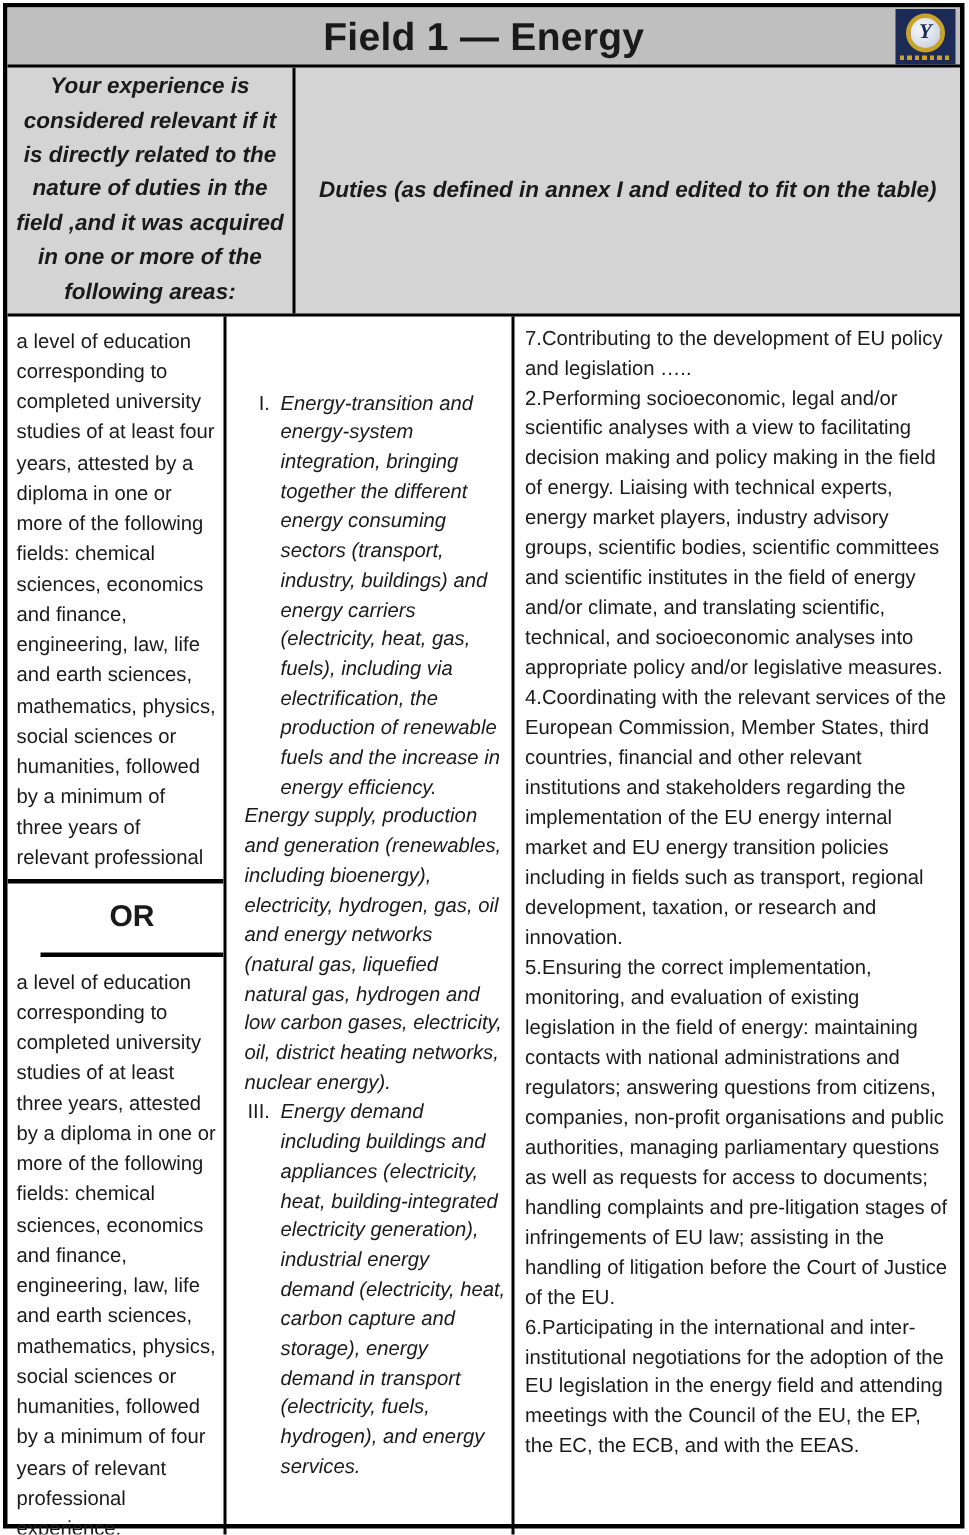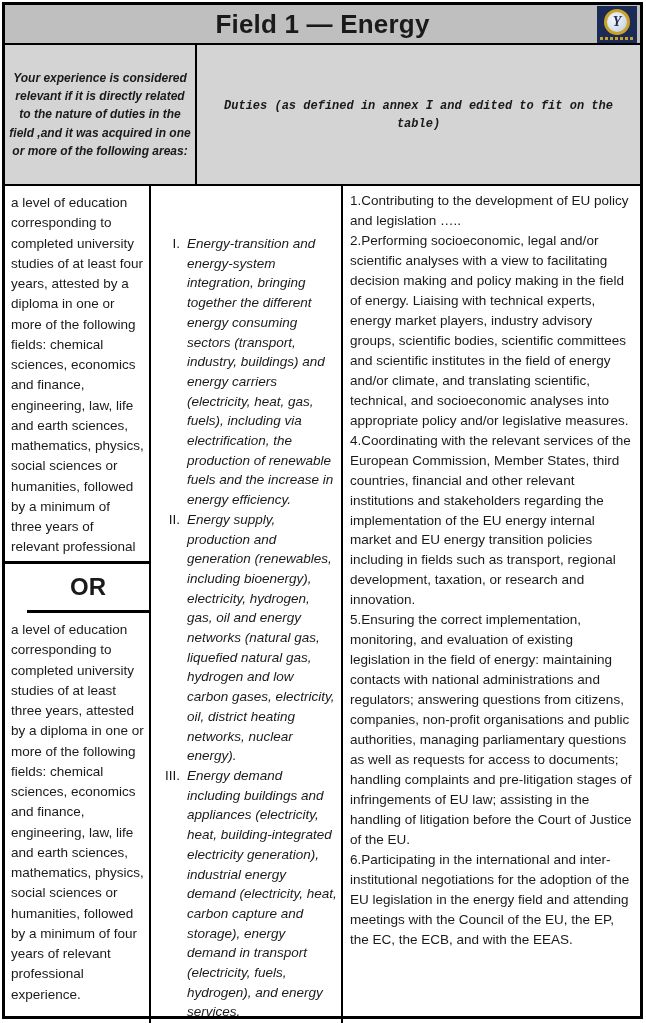--- a/index.html
+++ b/index.html
@@ -24,36 +24,36 @@
 
   
   .cols { display: flex; }
   .w1 { flex: 0 0 146px; }
   .w2 { flex: 0 0 192px; }
   .w3 { flex: 1 1 auto; }
 
   
   .header-row { flex: 0 0 141px; background: #d4d4d4; border-bottom: 2px solid #000; }
   .hcell { border-right: 2px solid #000; display: flex; align-items: center; justify-content: center;
-           text-align: center; font-weight: bold; font-style: italic; font-size: 12px;
+           text-align: center; font-weight: bold; font-style: italic; font-size: 15px;
            line-height: 1.5; padding: 3px 4px; }
-  .hcell:last-child { border-right: none; font-family: Liberation Mono, monospace; }
+  .hcell:last-child { border-right: none; }
   .hcell.w2 { line-height: 1.52; padding: 2px 3px; }
 
   
   .body-row { flex: 1 1 auto; }
   .bcol { border-right: 2px solid #000; overflow: hidden; }
   .bcol:last-child { border-right: none; }
 
   
   .academic-col { display: flex; flex-direction: column; }
   .acad-cell { font-size: 13.5px; line-height: 1.5; padding: 7px 5px 4px 6px; overflow: hidden; }
   .acad-opt1 { flex: 0 0 378px; border-bottom: 3px solid #000; }
   .or-cell { flex: 0 0 49px; border-bottom: 3px solid #000; display: flex; align-items: center;
-             justify-content: center; font-weight: bold; font-size: 24px; margin-left: 22px; }
+             justify-content: center; font-weight: bold; font-size: 20px; margin-left: 22px; }
   .acad-opt2 { flex: 1 1 auto; }
 
   
   .exp-col { padding: 48px 4px 4px 5px; font-size: 13.5px; line-height: 1.46; overflow: hidden; }
   .area { display: flex; }
   .area-num { flex: 0 0 24px; text-align: right; padding-right: 0; }
   .area-txt { flex: 1 1 auto; padding-left: 7px; font-style: italic; }
 
   
   .duties-col { padding: 5px 6px 4px 7px; font-size: 13.5px; line-height: 1.48; overflow: hidden; }
@@ -87,31 +87,30 @@
         <div class="or-cell">OR</div>
         <div class="acad-cell acad-opt2">a level of education corresponding to completed university studies of at least three years, attested by a diploma in one or more of the following fields: chemical sciences, economics and finance, engineering, law, life and earth sciences, mathematics, physics, social sciences or humanities, followed by a minimum of four years of relevant professional experience.</div>
       </div>
 
       <div class="bcol w2 exp-col">
         <div class="area">
           <span class="area-num">I.</span>
           <span class="area-txt">Energy-transition and energy-system integration, bringing together the different energy consuming sectors (transport, industry, buildings) and energy carriers (electricity, heat, gas, fuels), including via electrification, the production of renewable fuels and the increase in energy efficiency.</span>
         </div>
         <div class="area">
-          <span class="area-num">II.</span>
           <span class="area-txt">Energy supply, production and generation (renewables, including bioenergy), electricity, hydrogen, gas, oil and energy networks (natural gas, liquefied natural gas, hydrogen and low carbon gases, electricity, oil, district heating networks, nuclear energy).</span>
         </div>
         <div class="area">
           <span class="area-num">III.</span>
           <span class="area-txt">Energy demand including buildings and appliances (electricity, heat, building-integrated electricity generation), industrial energy demand (electricity, heat, carbon capture and storage), energy demand in transport (electricity, fuels, hydrogen), and energy services.</span>
         </div>
       </div>
 
       <div class="bcol w3 duties-col">
-        <p class="duty">1.Contributing to the development of EU policy and legislation …..</p>
+        <p class="duty">7.Contributing to the development of EU policy and legislation …..</p>
         <p class="duty">2.Performing socioeconomic, legal and/or scientific analyses with a view to facilitating decision making and policy making in the field of energy. Liaising with technical experts, energy market players, industry advisory groups, scientific bodies, scientific committees and scientific institutes in the field of energy and/or climate, and translating scientific, technical, and socioeconomic analyses into appropriate policy and/or legislative measures.</p>
         <p class="duty">4.Coordinating with the relevant services of the European Commission, Member States, third countries, financial and other relevant institutions and stakeholders regarding the implementation of the EU energy internal market and EU energy transition policies including in fields such as transport, regional development, taxation, or research and innovation.</p>
         <p class="duty">5.Ensuring the correct implementation, monitoring, and evaluation of existing legislation in the field of energy: maintaining contacts with national administrations and regulators; answering questions from citizens, companies, non-profit organisations and public authorities, managing parliamentary questions as well as requests for access to documents; handling complaints and pre-litigation stages of infringements of EU law; assisting in the handling of litigation before the Court of Justice of the EU.</p>
         <p class="duty">6.Participating in the international and inter-institutional negotiations for the adoption of the EU legislation in the energy field and attending meetings with the Council of the EU, the EP, the EC, the ECB, and with the EEAS.</p>
 
       </div>
 
     </div>
   </div>
 </div>

